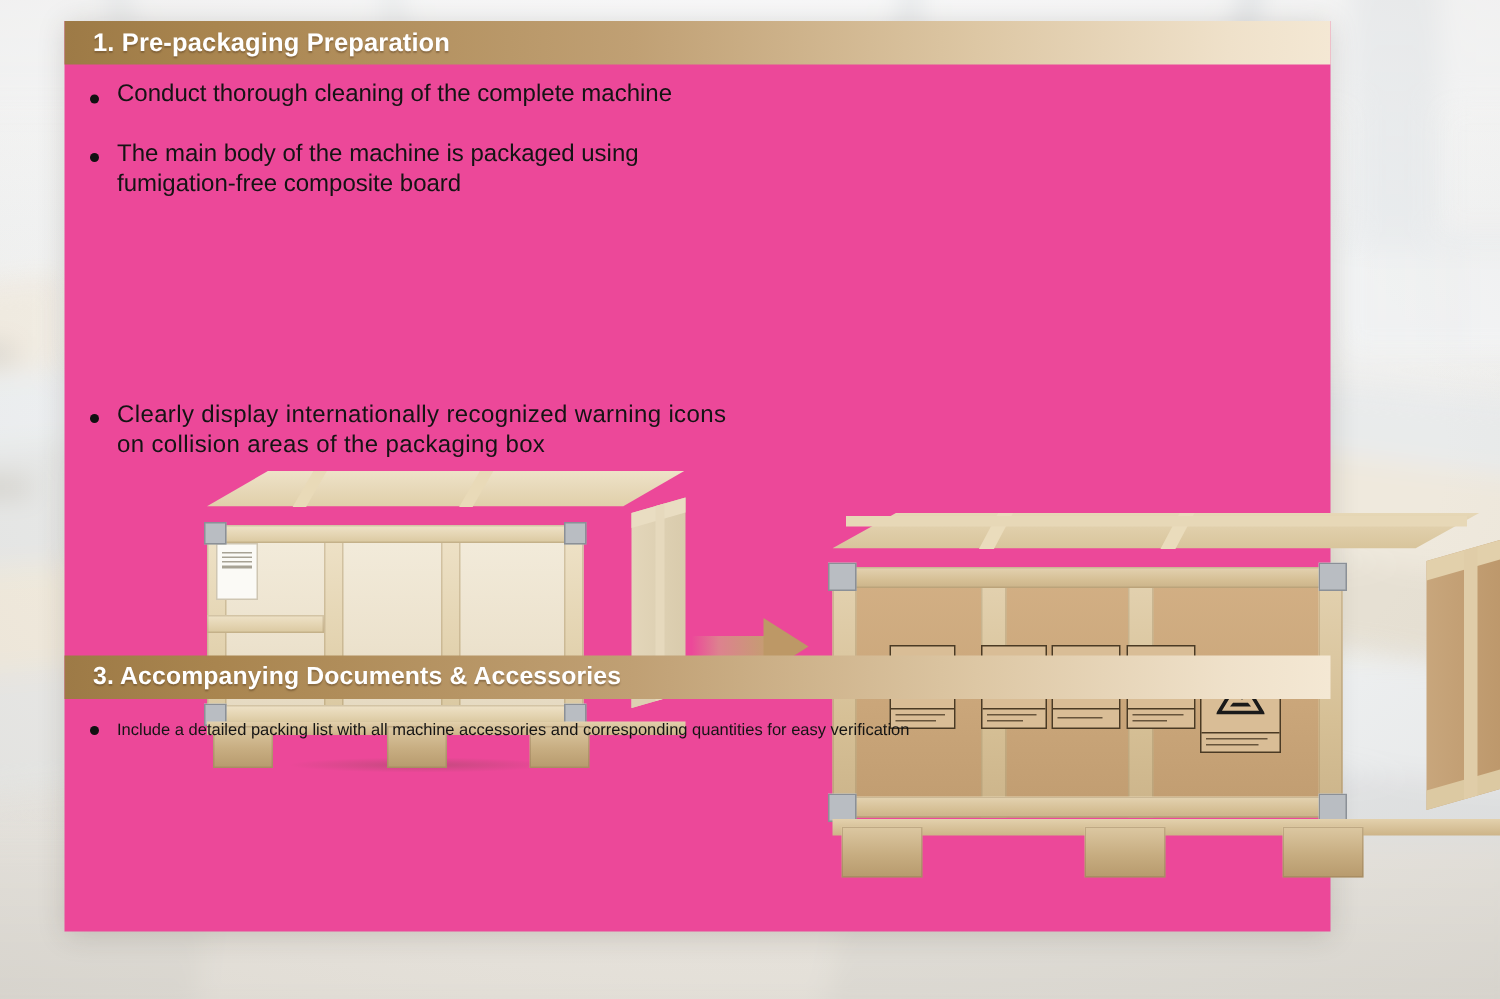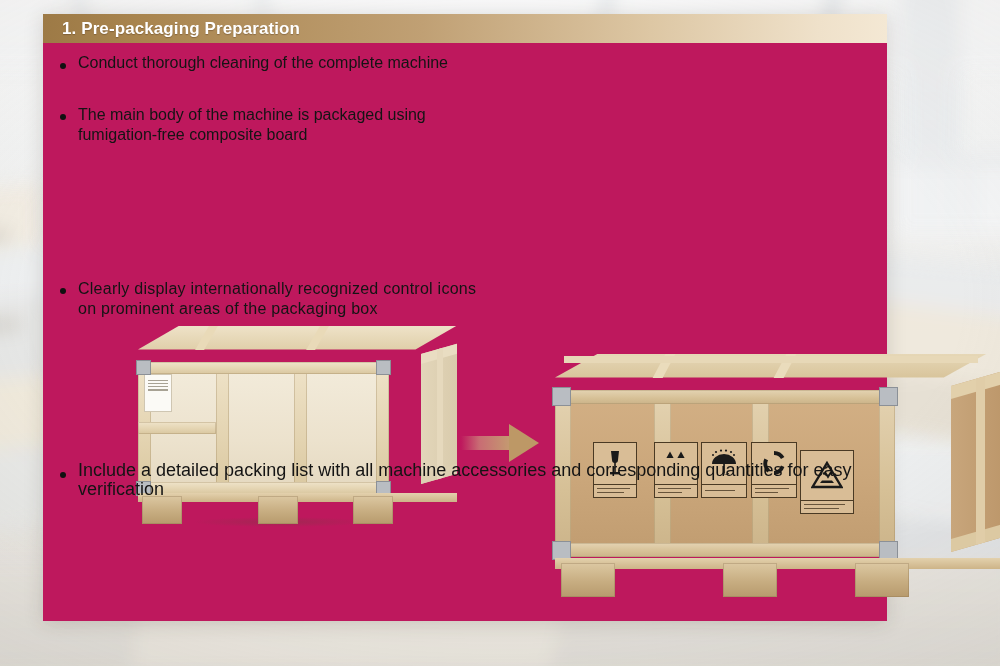--- a/index.html
+++ b/index.html
@@ -16,21 +16,21 @@
     background:
       linear-gradient(180deg,#fdfdfd 0%,#f3f4f4 22%,#eceae6 55%,#e6e3dd 100%);}
   .bg-blurlayer{position:absolute;inset:-40px;filter:blur(9px);opacity:.95;}
   .bg-shape{position:absolute;}
   .bg-vig{position:absolute;inset:0;
     background:radial-gradient(115% 95% at 50% 45%,rgba(255,255,255,0) 40%,rgba(170,165,158,.30) 100%);}
 
   
   .card{
     position:absolute;left:43px;top:14px;width:844px;height:607px;
-    background:#be185d;
+    background:#ec4899;
     box-shadow:0 2px 18px rgba(60,50,40,.18);
   }
 
   
   .sec-bar{
     position:relative;height:29px;
     background:linear-gradient(90deg,#9d7a46 0%,#a9854f 12%,#c0a074 45%,#ddc7a4 72%,#efe1ca 92%,#f4e8d4 100%);
     display:flex;align-items:center;
   }
   .sec-bar .sec-title{
@@ -48,30 +48,30 @@
     padding-left:22px;
     color:#141414;
     margin-bottom:2px;
   }
   .bullets li::before{
     content:"";position:absolute;left:4px;top:.62em;
     width:6px;height:6px;border-radius:50%;background:#111;
   }
   .t16{font-size:16px;line-height:20.5px;}
   .t15j{font-size:15.2px;line-height:20.5px;text-align:justify;}
-  .t13{font-size:18px;line-height:19px;}
+  .t13{font-size:11px;line-height:19px;}
   .wide{letter-spacing:.25px;}
 
   
   .s1-body{display:flex;padding:10px 0 6px 0;}
   .s1-col-l{width:470px;padding-left:13px;box-sizing:border-box;}
   .s1-col-r{width:440px;padding-left:17px;box-sizing:border-box;}
 
   
-  .s2-body{display:flex;position:relative;height:355px;margin-top:12px;}
+  .s2-body{display:flex;position:relative;height:355px;}
   .s2-col-l{width:462px;position:relative;padding-left:13px;box-sizing:border-box;}
   .s2-col-r{width:453px;position:relative;padding-left:8px;box-sizing:border-box;}
   .s2-top{padding-top:11px;}
 
   
   .s3-body{padding:12px 0 0 13px;}
 
   
   .arrow{position:absolute;left:418px;top:330px;width:78px;height:38px;}
   .arrow .shaft{position:absolute;left:0;top:12px;width:52px;height:14px;
@@ -230,21 +230,21 @@
             <div style="position:absolute;left:45%;top:0;width:6px;height:100%;background:#e6d9bd;"></div>
           </div>
 
           <div class="runner"></div>
           <div class="foot" style="left:4px;"></div>
           <div class="foot" style="left:120px;"></div>
           <div class="foot" style="left:215px;"></div>
         </div>
 
         <ul class="bullets t16 wide" style="position:absolute;left:13px;top:185px;width:430px;">
-          <li>Clearly display internationally recognized control icons on prominent areas of the packaging box</li>
+          <li>Clearly display internationally recognized warning icons on collision areas of the packaging box</li>
         </ul>
       </div>
 
 
       <div class="arrow">
         <div class="shaft"></div>
           <div class="head"></div>
       </div>
 
       <div class="crate" id="crate-right">
@@ -357,20 +357,23 @@
         </div>
 
         <div class="runner" style="bottom:28px;right:-58px;height:11px;"></div>
         <div class="foot" style="left:6px;width:54px;height:34px;"></div>
         <div class="foot" style="left:168px;width:54px;height:34px;"></div>
         <div class="foot" style="left:300px;width:54px;height:34px;"></div>
       </div>
 
     </div>
 
+    <div class="sec-bar small">
+      <span class="sec-title">3. Accompanying Documents &amp; Accessories</span>
+    </div>
     <div class="s3-body">
       <ul class="bullets t13">
         <li>Include a detailed packing list with all machine accessories and corresponding quantities for easy verification</li>
       </ul>
     </div>
 
   </div>
 </div>
 
 </body></html>

